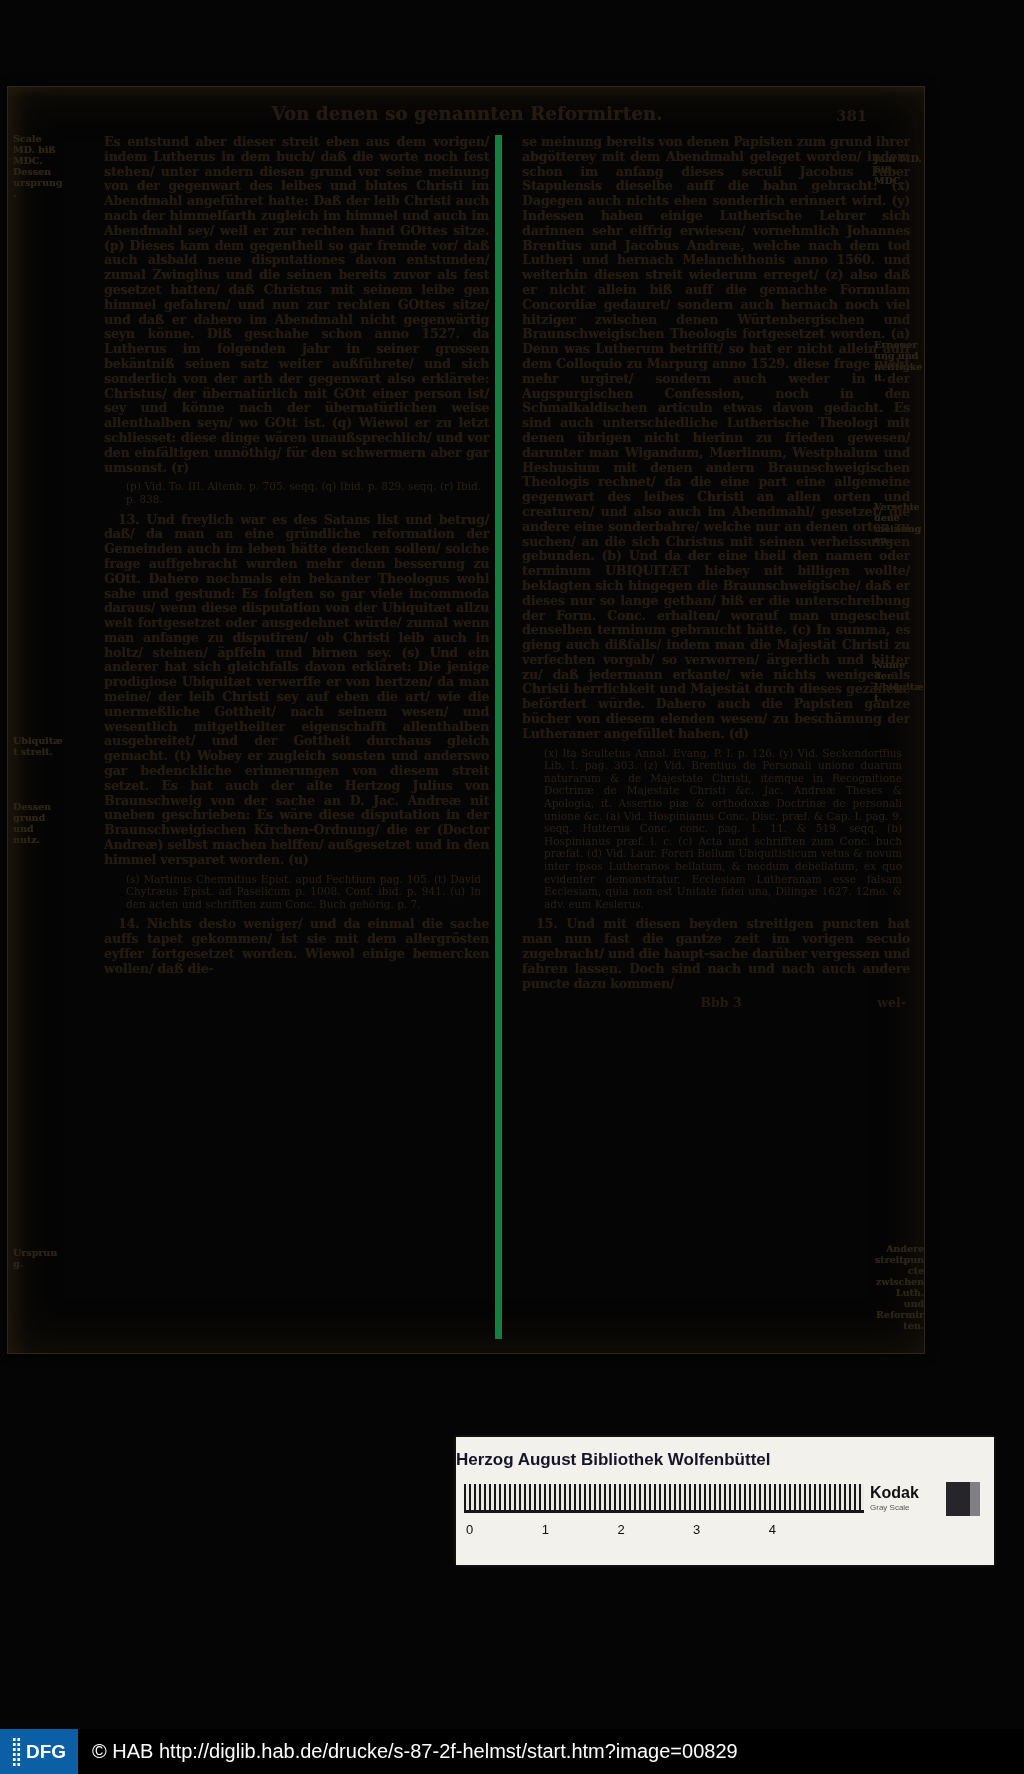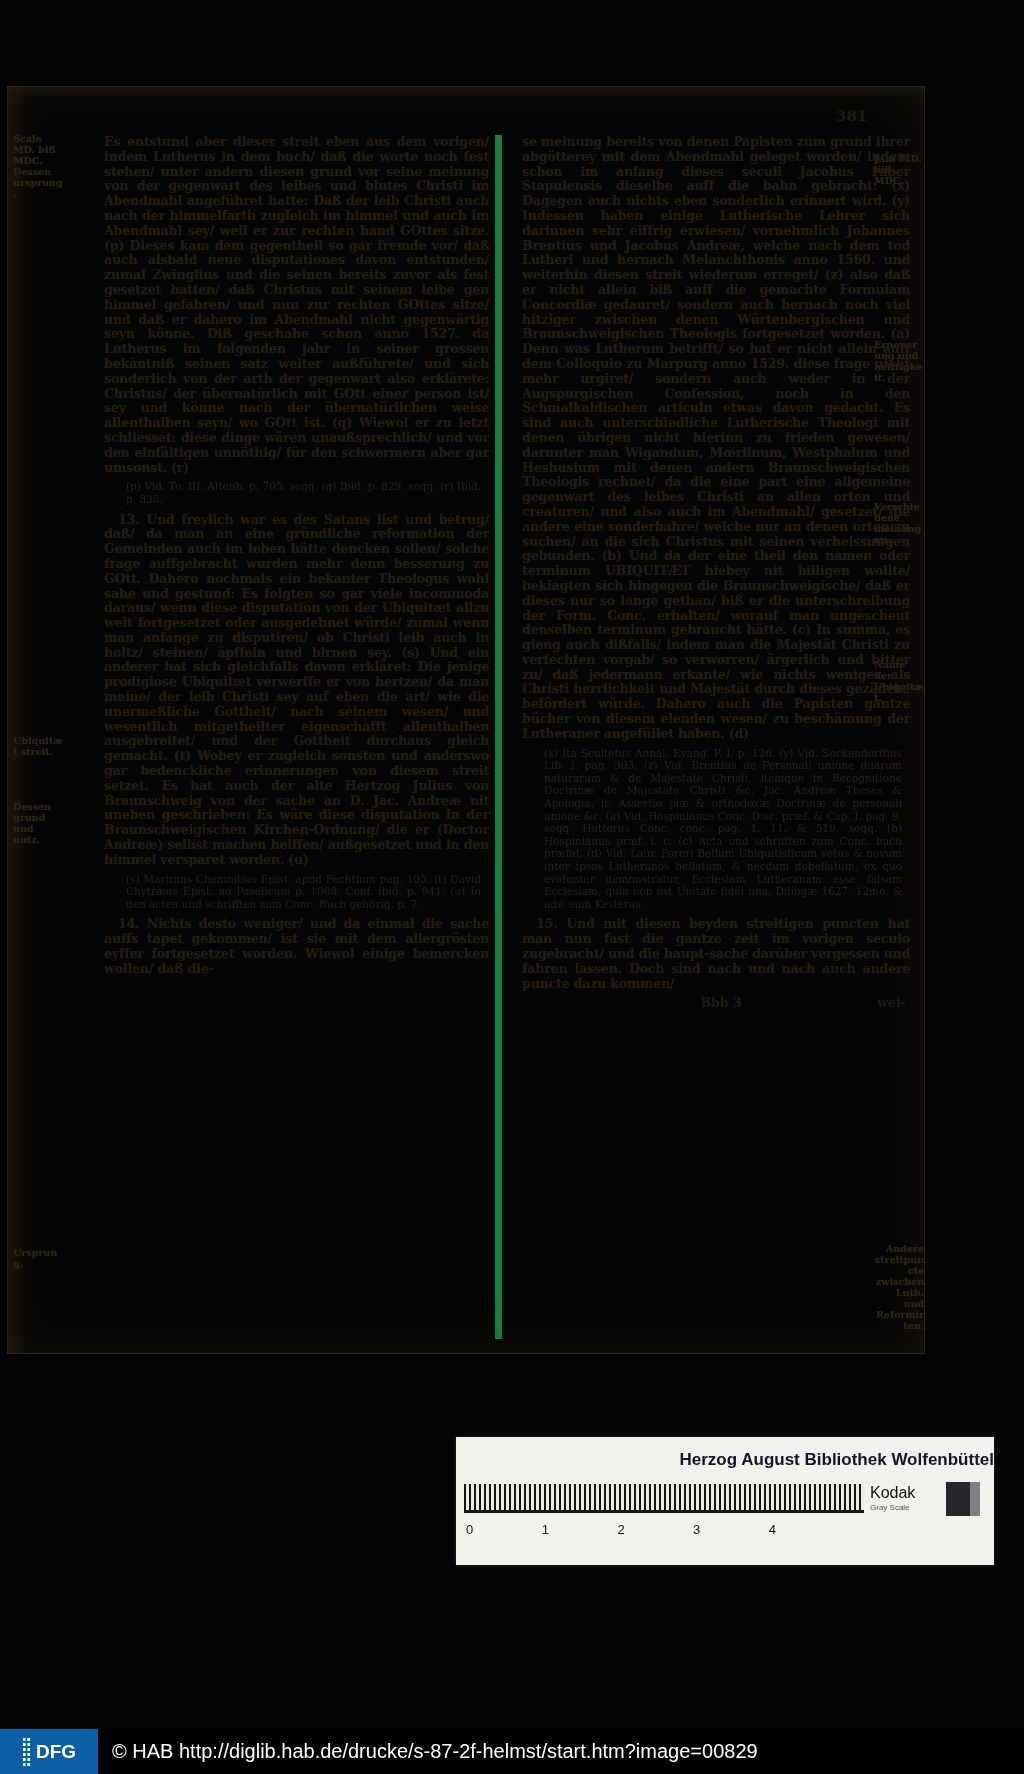--- a/index.html
+++ b/index.html
@@ -41,53 +41,56 @@
 
   .mn{position:absolute;width:50px;font-size:9.5px;line-height:11px;font-weight:700;
       color:#2c2415;text-shadow:.25px 0 0 currentColor;word-wrap:break-word;}
   .mn.l{left:5px;} .mn.r{left:866px;}
   .mn1l{top:46px;} .mn2l{top:648px;} .mn3l{top:714px;} .mn4l{top:1160px;}
   .mn1r{top:46px;margin-top:20px;} .mn2r{top:252px;} .mn3r{top:414px;} .mn4r{top:572px;} .mn5r{top:1156px;text-align:right;}
 
   
   .strip{position:absolute;left:456px;top:1437px;width:538px;height:128px;
          background:#f3f1ec;box-shadow:0 0 4px rgba(255,255,255,.15);}
-  .lib{margin-top:13px;text-align:right;font-family:"Liberation Sans",sans-serif;
+  .lib{margin-top:13px;text-align:left;font-family:"Liberation Sans",sans-serif;
        font-weight:700;font-size:17px;color:#14142a;}
   .scalerow{position:relative;height:70px;margin-top:8px;}
   .ruler{position:absolute;left:8px;top:6px;width:400px;height:26px;
          background:repeating-linear-gradient(90deg,#161616 0 2px,#eceae5 2px 5px);
          border-bottom:3px solid #161616;}
   .kodak{position:absolute;left:414px;top:6px;font-family:"Liberation Sans",sans-serif;}
-  .kodak .k{font-weight:400;font-size:16px;color:#111;}
+  .kodak .k{font-weight:700;font-size:16px;color:#111;}
   .kodak .g{font-size:8px;color:#555;margin-top:1px;}
   .patch{position:absolute;left:490px;top:4px;width:34px;height:34px;
          background:linear-gradient(90deg,#26262a 72%,#808084 72%);}
   .nums{position:absolute;left:10px;top:44px;width:310px;display:flex;
         justify-content:space-between;font-family:"Liberation Sans",sans-serif;
         font-size:13px;color:#111;}
 
   
   .bar{position:absolute;left:0;top:1729px;width:1024px;height:45px;background:#000;
        display:flex;align-items:center;}
-  .dfg{width:98px;height:45px;background:#0b5fa5;display:flex;align-items:center;
+  .dfg{width:78px;height:45px;background:#0b5fa5;display:flex;align-items:center;
        justify-content:center;gap:5px;}
   .dfg .dots{width:9px;height:30px;
        background-image:radial-gradient(#fff 1.3px, transparent 1.5px);
        background-size:4.5px 5px;}
   .dfg .txt{color:#fff;font-family:"Liberation Sans",sans-serif;font-weight:700;font-size:19px;}
   .copy{margin-left:14px;color:#fff;font-family:"Liberation Sans",sans-serif;font-size:20px;}
 </style>
 </head>
 <body>
 
 <div class="stage">
 
   <div class="page">
 
+    <div class="running-head">
+      <span class="head-title">Von denen so genannten Reformirten.</span>
+    </div>
     <div class="page-num">381</div>
 
     <div class="mn l mn1l">Scale MD. biß MDC. Dessen ursprung.</div>
     <div class="mn l mn2l">Ubiquitæt streit.</div>
     <div class="mn l mn3l">Dessen grund und nutz.</div>
     <div class="mn l mn4l">Ursprung.</div>
 
     <div class="mn r mn1r">Jahr MD. biß MDC.</div>
     <div class="mn r mn2r">Erneuerung und hefftigkeit.</div>
     <div class="mn r mn3r">Verschiedene meinungen.</div>

